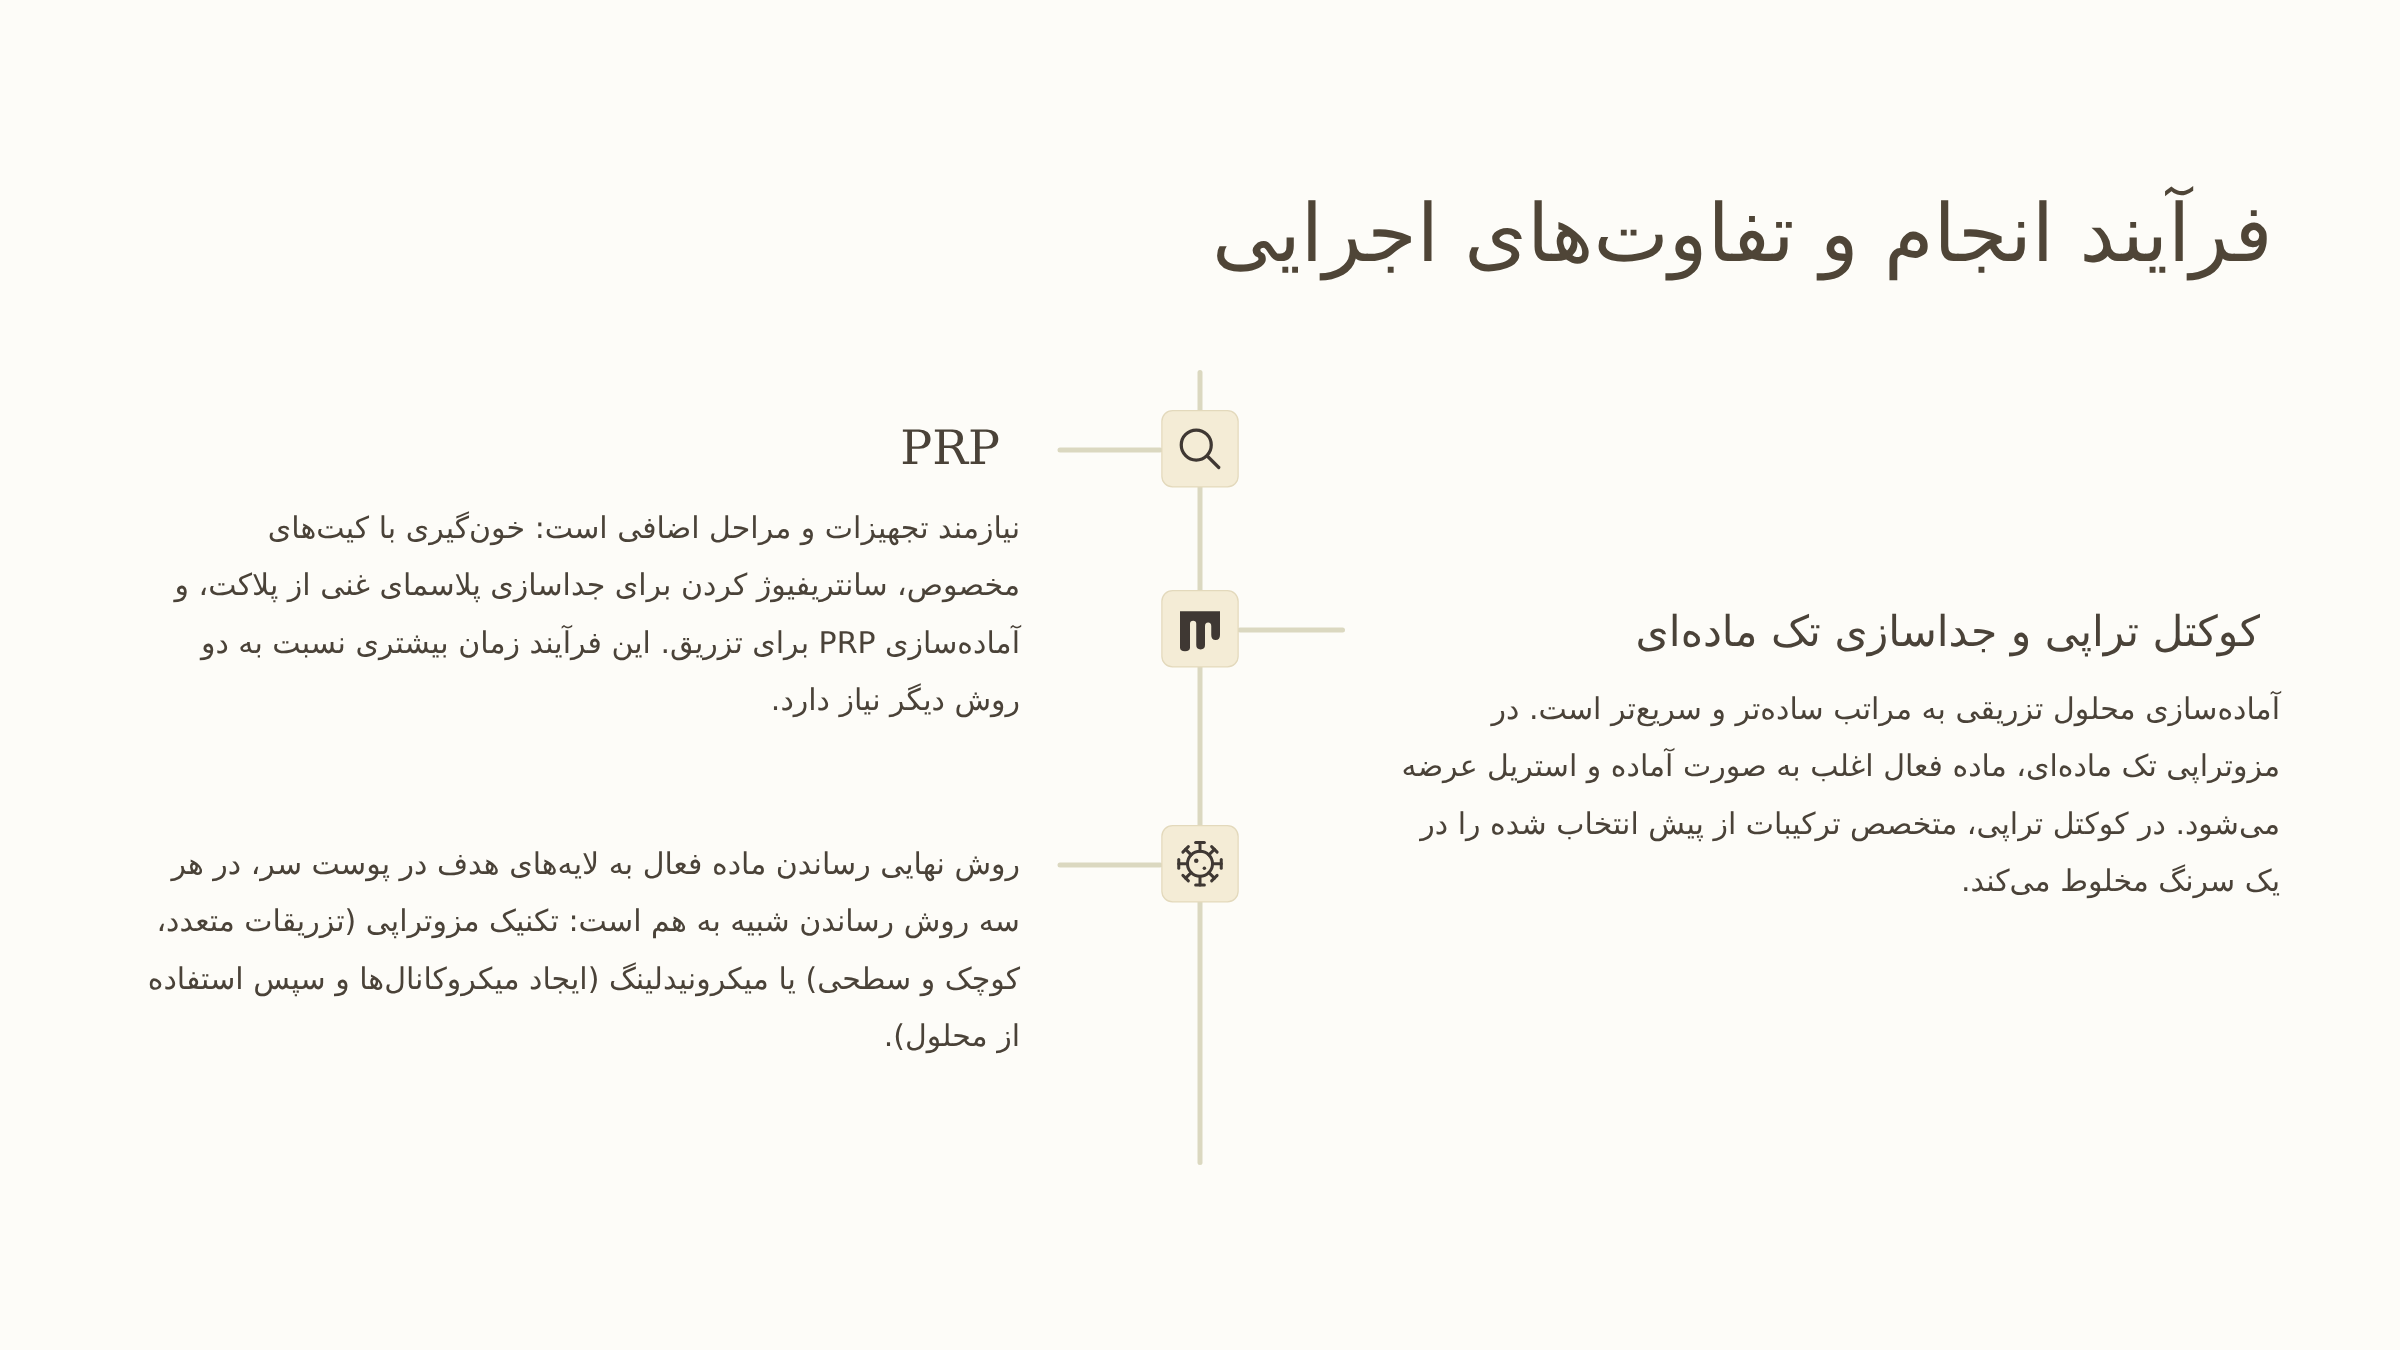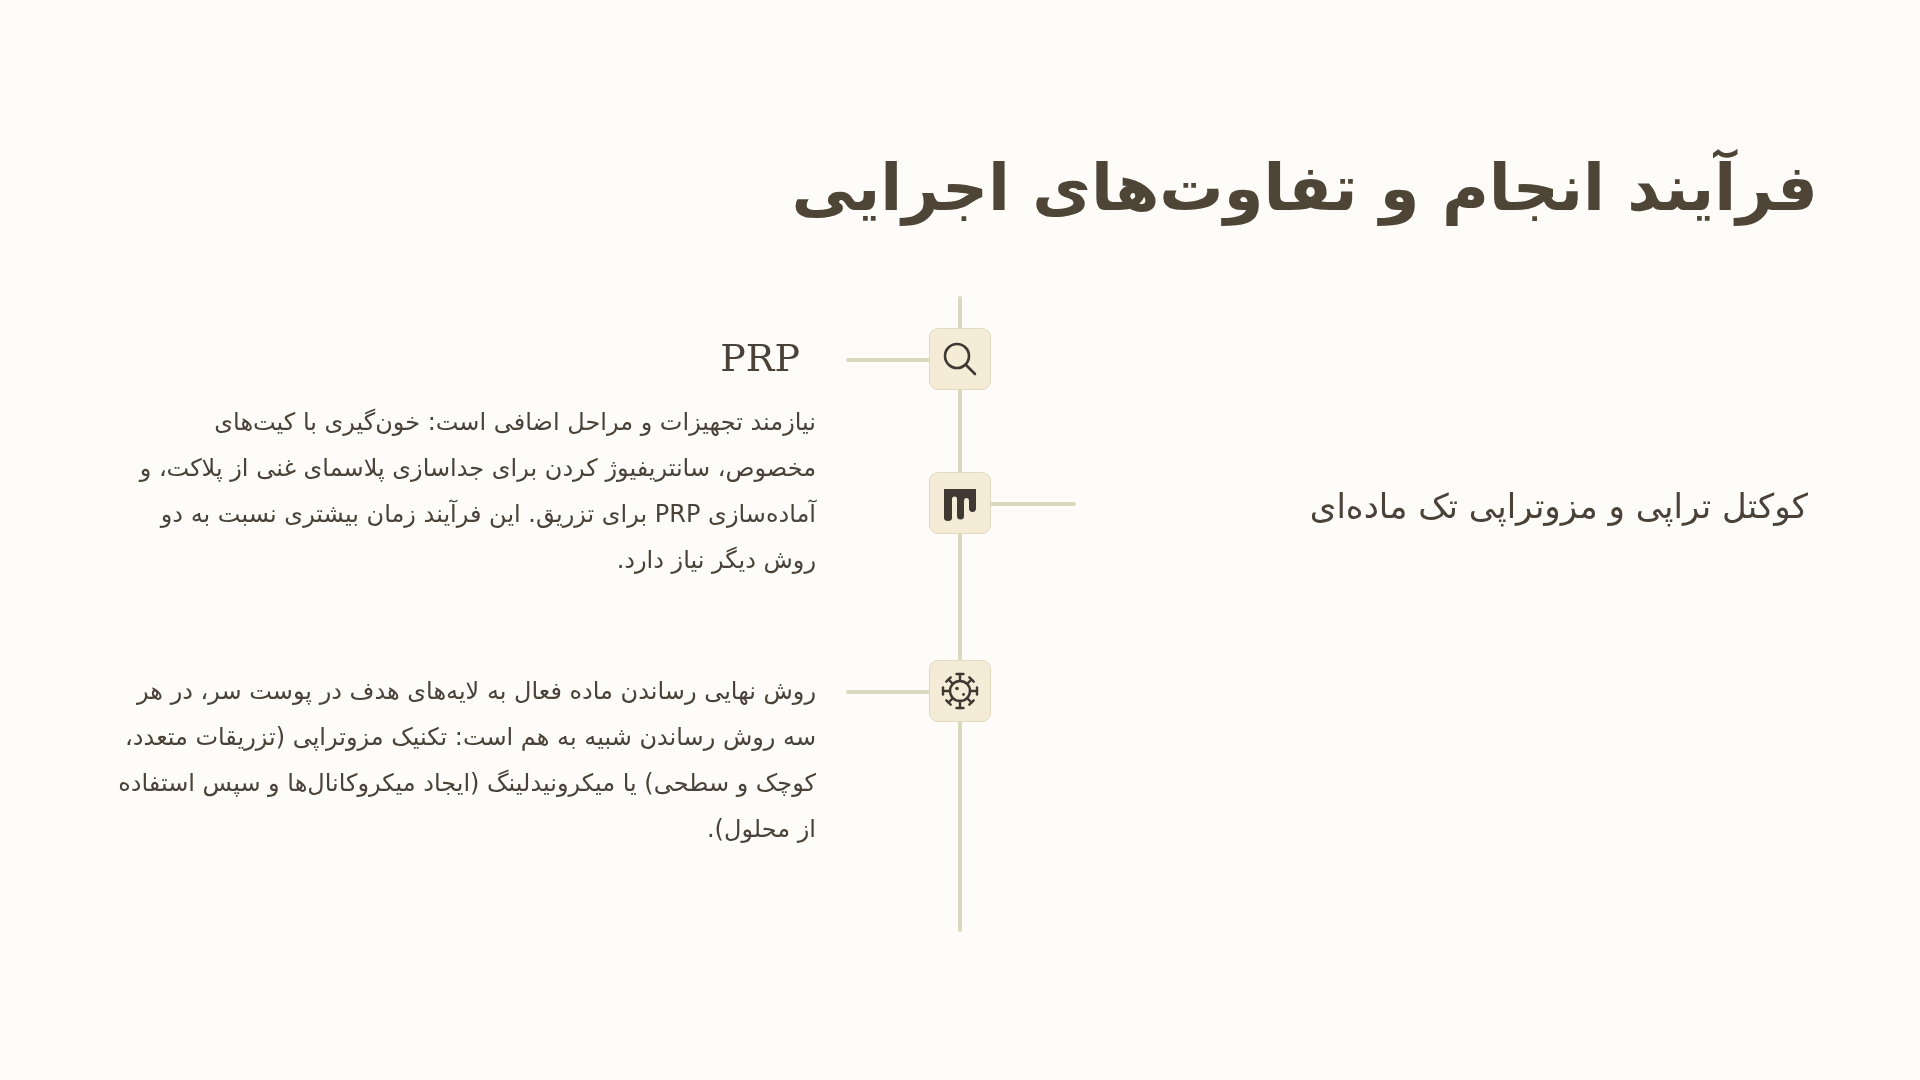--- a/index.html
+++ b/index.html
@@ -19,21 +19,21 @@
       position: absolute;
       left: 0; top: 0;
       width: 1920px; height: 1080px;
     }
     .title {
       position: absolute;
       right: 102px;
       top: 150px;
       margin: 0;
       font-size: 64px;
-      font-weight: bold;
+      font-weight: normal;
       color: #4f4537;
       direction: rtl;
       line-height: 1.2;
       white-space: nowrap;
     }
     .timeline-line {
       position: absolute;
       left: 958px;
       top: 296px;
       width: 4px;
@@ -147,20 +147,21 @@
         <line x1="35.7" y1="31.3" x2="31.3" y2="35.7"></line>
     </svg>
   </div>
 
   <div class="item left" style="top:318px;">
     <h2 class="latin">PRP</h2>
     <p>نیازمند تجهیزات و مراحل اضافی است: خون‌گیری با کیت‌های مخصوص، سانتریفیوژ کردن برای جداسازی پلاسمای غنی از پلاکت، و آماده‌سازی PRP برای تزریق. این فرآیند زمان بیشتری نسبت به دو روش دیگر نیاز دارد.</p>
   </div>
 
   <div class="item right" style="top:468px;">
-    <h2>کوکتل تراپی و مزوتراپی تک ماده‌ای</h2>
+    <h2>کوکتل تراپی و جداسازی تک ماده‌ای</h2>
+    <p>آماده‌سازی محلول تزریقی به مراتب ساده‌تر و سریع‌تر است. در مزوتراپی تک ماده‌ای، ماده فعال اغلب به صورت آماده و استریل عرضه می‌شود. در کوکتل تراپی، متخصص ترکیبات از پیش انتخاب شده را در یک سرنگ مخلوط می‌کند.</p>
   </div>
 
   <div class="item left" style="top:654px;">
     <p>روش نهایی رساندن ماده فعال به لایه‌های هدف در پوست سر، در هر سه روش رساندن شبیه به هم است: تکنیک مزوتراپی (تزریقات متعدد، کوچک و سطحی) یا میکرونیدلینگ (ایجاد میکروکانال‌ها و سپس استفاده از محلول).</p>
   </div>
 
 </div>
 
 </body></html>

